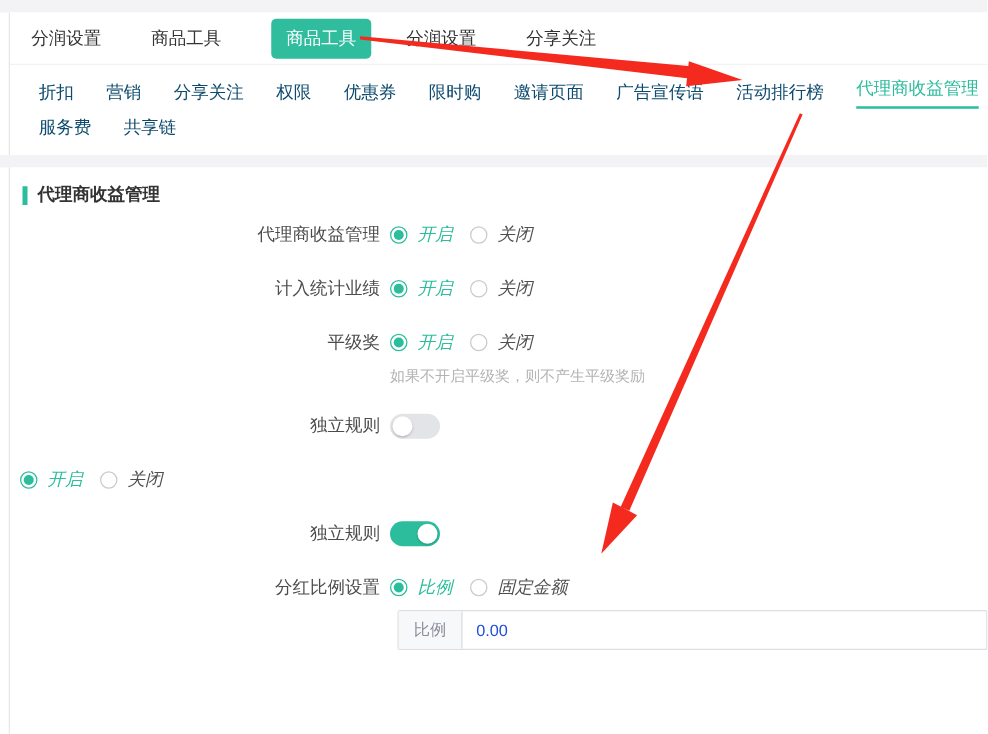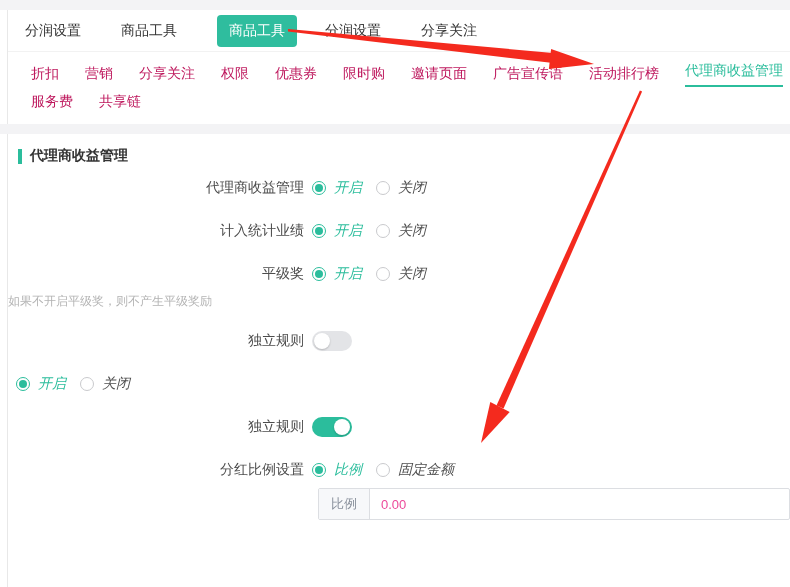--- a/index.html
+++ b/index.html
@@ -11,21 +11,21 @@
 
   
   .panel-tabs { margin-left:7px; border-left:1px solid #e8e8e8; background:#fff; }
   .primary-row { height:42px; display:flex; align-items:center; padding-left:17px;
     border-bottom:1px solid #f2f2f2; }
   .ptab { font-size:14px; color:#333; margin-right:40px; cursor:pointer; white-space:nowrap; }
   .ptab.active { background:#2fbd9e; color:#fff; border-radius:4px; padding:7px 12px;
     margin-right:28px; }
   .sub-rows { padding:8px 0 8px 23px; }
   .sub-row { height:28px; display:flex; align-items:center; }
-  .stab { font-size:14px; color:#be185d; margin-right:26px; cursor:pointer; white-space:nowrap; }
+  .stab { font-size:14px; color:#0c4a6e; margin-right:26px; cursor:pointer; white-space:nowrap; }
   .stab.active { color:#2bbd9c; border-bottom:2px solid #2bbd9c; padding-bottom:5px; }
 
   
   .panel-main { margin-left:7px; border-left:1px solid #e8e8e8; background:#fff;
     height:455px; padding-top:14px; }
   .section-head { display:flex; align-items:center; padding-left:10px; height:16px; }
   .accent-bar { width:4px; height:15px; background:#2bbd9c; }
   .section-title { margin-left:8px; font-size:14px; font-weight:bold; color:#333; }
 
   .form { margin-top:12px; }
@@ -43,31 +43,31 @@
   .rlabel { margin-left:8px; font-size:14px; color:#4f4f4f; }
   .radio-opt.sel .rlabel { color:#2bbd9c; }
 
   .switch { width:40px; height:20px; border-radius:10px; background:#e3e4e7;
     position:relative; cursor:pointer; flex:none; }
   .switch .knob { position:absolute; top:2px; left:2px; width:16px; height:16px;
     border-radius:50%; background:#fff; box-shadow:0 1px 2px rgba(0,0,0,.2); }
   .switch.on { background:#2bbd9c; }
   .switch.on .knob { left:auto; right:2px; }
 
-  .hint-row { display:flex; margin-top:-12px; margin-bottom:19px;flex-direction:column; }
+  .hint-row { display:flex; margin-top:-12px; margin-bottom:19px; }
   .hint-pad { width:304px; flex:none; }
   .hint { font-size:12px; color:#b3b3b3; }
 
   .frow.last { margin-bottom:6px; }
   .input-row { display:flex; margin-left:310px; }
   .input-group { display:flex; width:478px; height:32px; border:1px solid #dcdee2;
     border-radius:2px; background:#fff; align-items:stretch; }
   .prepend { background:#f7f8fa; border-right:1px solid #dcdee2; color:#888f9b;
     font-size:13px; display:flex; align-items:center; padding:0 12px; flex:none; }
-  .input-val { border:none; outline:none; flex:1; font-size:13px; color:#ec4899;
+  .input-val { border:none; outline:none; flex:1; font-size:13px; color:#1d4ed8;
     padding:0 11px; background:transparent;
     font-family:"Liberation Sans","DejaVu Sans",sans-serif; }
 
   
   .arrows { position:absolute; left:0; top:0; width:790px; height:587px;
     pointer-events:none; z-index:50; }
 </style>
 </head>
 <body>
 

